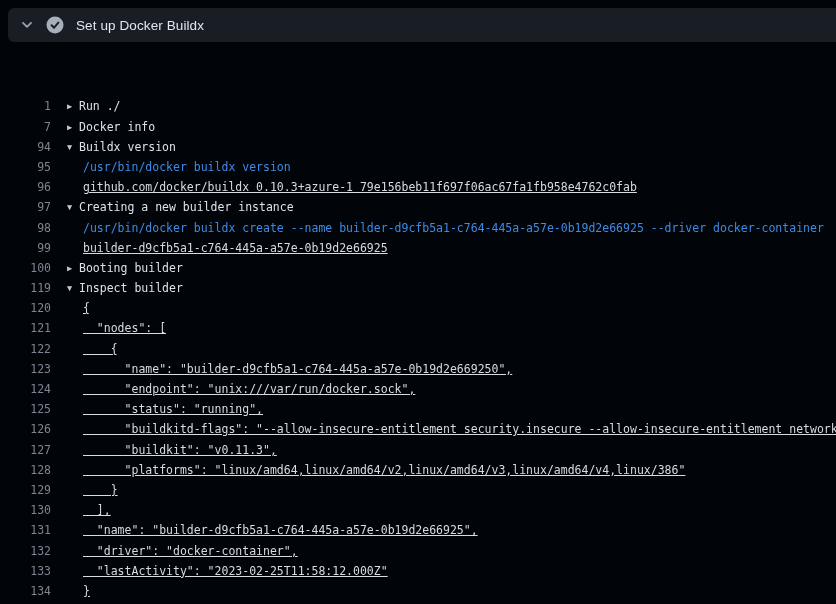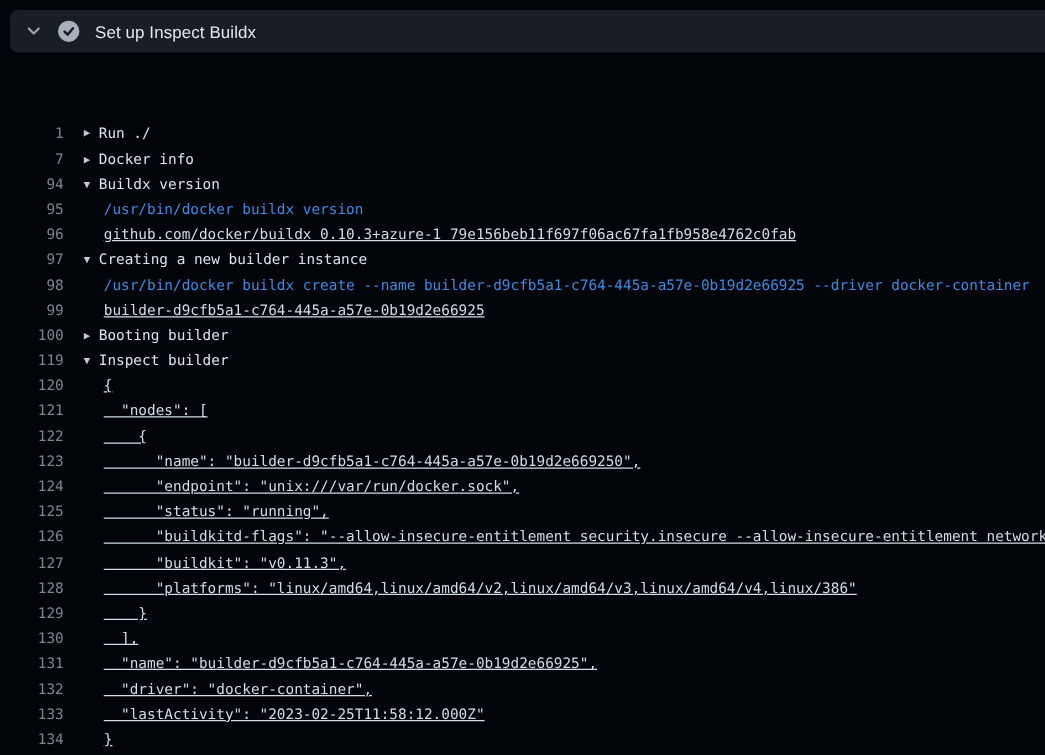--- a/index.html
+++ b/index.html
@@ -108,20 +108,20 @@
       <svg width="14" height="14" viewBox="0 0 14 14">
         <path d="M3 4.8 L7 8.8 L11 4.8" fill="none" stroke="#9aa2ac" stroke-width="1.8" stroke-linecap="round" stroke-linejoin="round"></path>
       </svg>
     </span>
     <span class="status">
       <svg width="18" height="18" viewBox="0 0 18 18">
         <circle cx="9" cy="9" r="8.5" fill="#a7b0ba"></circle>
         <path d="M5.6 9.3 L8.1 11.7 L12.4 6.6" fill="none" stroke="#191d24" stroke-width="2" stroke-linecap="round" stroke-linejoin="round"></path>
       </svg>
     </span>
-    <span class="step-title">Set up Inspect Buildx</span>
+    <span class="step-title">Set up Docker Buildx</span>
   </div>
 
   <div class="log">
     <div><div class="row group"><span class="num">1</span><span class="body grp"><span class="arrow">▶</span><span>Run ./</span></span></div><div class="row group"><span class="num">7</span><span class="body grp"><span class="arrow">▶</span><span>Docker info</span></span></div><div class="row group"><span class="num">94</span><span class="body grp"><span class="arrow">▼</span><span>Buildx version</span></span></div><div class="row"><span class="num">95</span><span class="body cmd">/usr/bin/docker buildx version</span></div><div class="row"><span class="num">96</span><span class="body out">github.com/docker/buildx 0.10.3+azure-1 79e156beb11f697f06ac67fa1fb958e4762c0fab</span></div><div class="row group"><span class="num">97</span><span class="body grp"><span class="arrow">▼</span><span>Creating a new builder instance</span></span></div><div class="row"><span class="num">98</span><span class="body cmd">/usr/bin/docker buildx create --name builder-d9cfb5a1-c764-445a-a57e-0b19d2e66925 --driver docker-container</span></div><div class="row"><span class="num">99</span><span class="body out">builder-d9cfb5a1-c764-445a-a57e-0b19d2e66925</span></div><div class="row group"><span class="num">100</span><span class="body grp"><span class="arrow">▶</span><span>Booting builder</span></span></div><div class="row group"><span class="num">119</span><span class="body grp"><span class="arrow">▼</span><span>Inspect builder</span></span></div><div class="row"><span class="num">120</span><span class="body out">{</span></div><div class="row"><span class="num">121</span><span class="body out">  "nodes": [</span></div><div class="row"><span class="num">122</span><span class="body out">    {</span></div><div class="row"><span class="num">123</span><span class="body out">      "name": "builder-d9cfb5a1-c764-445a-a57e-0b19d2e669250",</span></div><div class="row"><span class="num">124</span><span class="body out">      "endpoint": "unix:///var/run/docker.sock",</span></div><div class="row"><span class="num">125</span><span class="body out">      "status": "running",</span></div><div class="row"><span class="num">126</span><span class="body out">      "buildkitd-flags": "--allow-insecure-entitlement security.insecure --allow-insecure-entitlement network</span></div><div class="row"><span class="num">127</span><span class="body out">      "buildkit": "v0.11.3",</span></div><div class="row"><span class="num">128</span><span class="body out">      "platforms": "linux/amd64,linux/amd64/v2,linux/amd64/v3,linux/amd64/v4,linux/386"</span></div><div class="row"><span class="num">129</span><span class="body out">    }</span></div><div class="row"><span class="num">130</span><span class="body out">  ],</span></div><div class="row"><span class="num">131</span><span class="body out">  "name": "builder-d9cfb5a1-c764-445a-a57e-0b19d2e66925",</span></div><div class="row"><span class="num">132</span><span class="body out">  "driver": "docker-container",</span></div><div class="row"><span class="num">133</span><span class="body out">  "lastActivity": "2023-02-25T11:58:12.000Z"</span></div><div class="row"><span class="num">134</span><span class="body out">}</span></div><div class="row group"><span class="num">135</span><span class="body grp"><span class="arrow">▼</span></span></div></div>
   </div>
 
 </div>
 
 </body></html>

